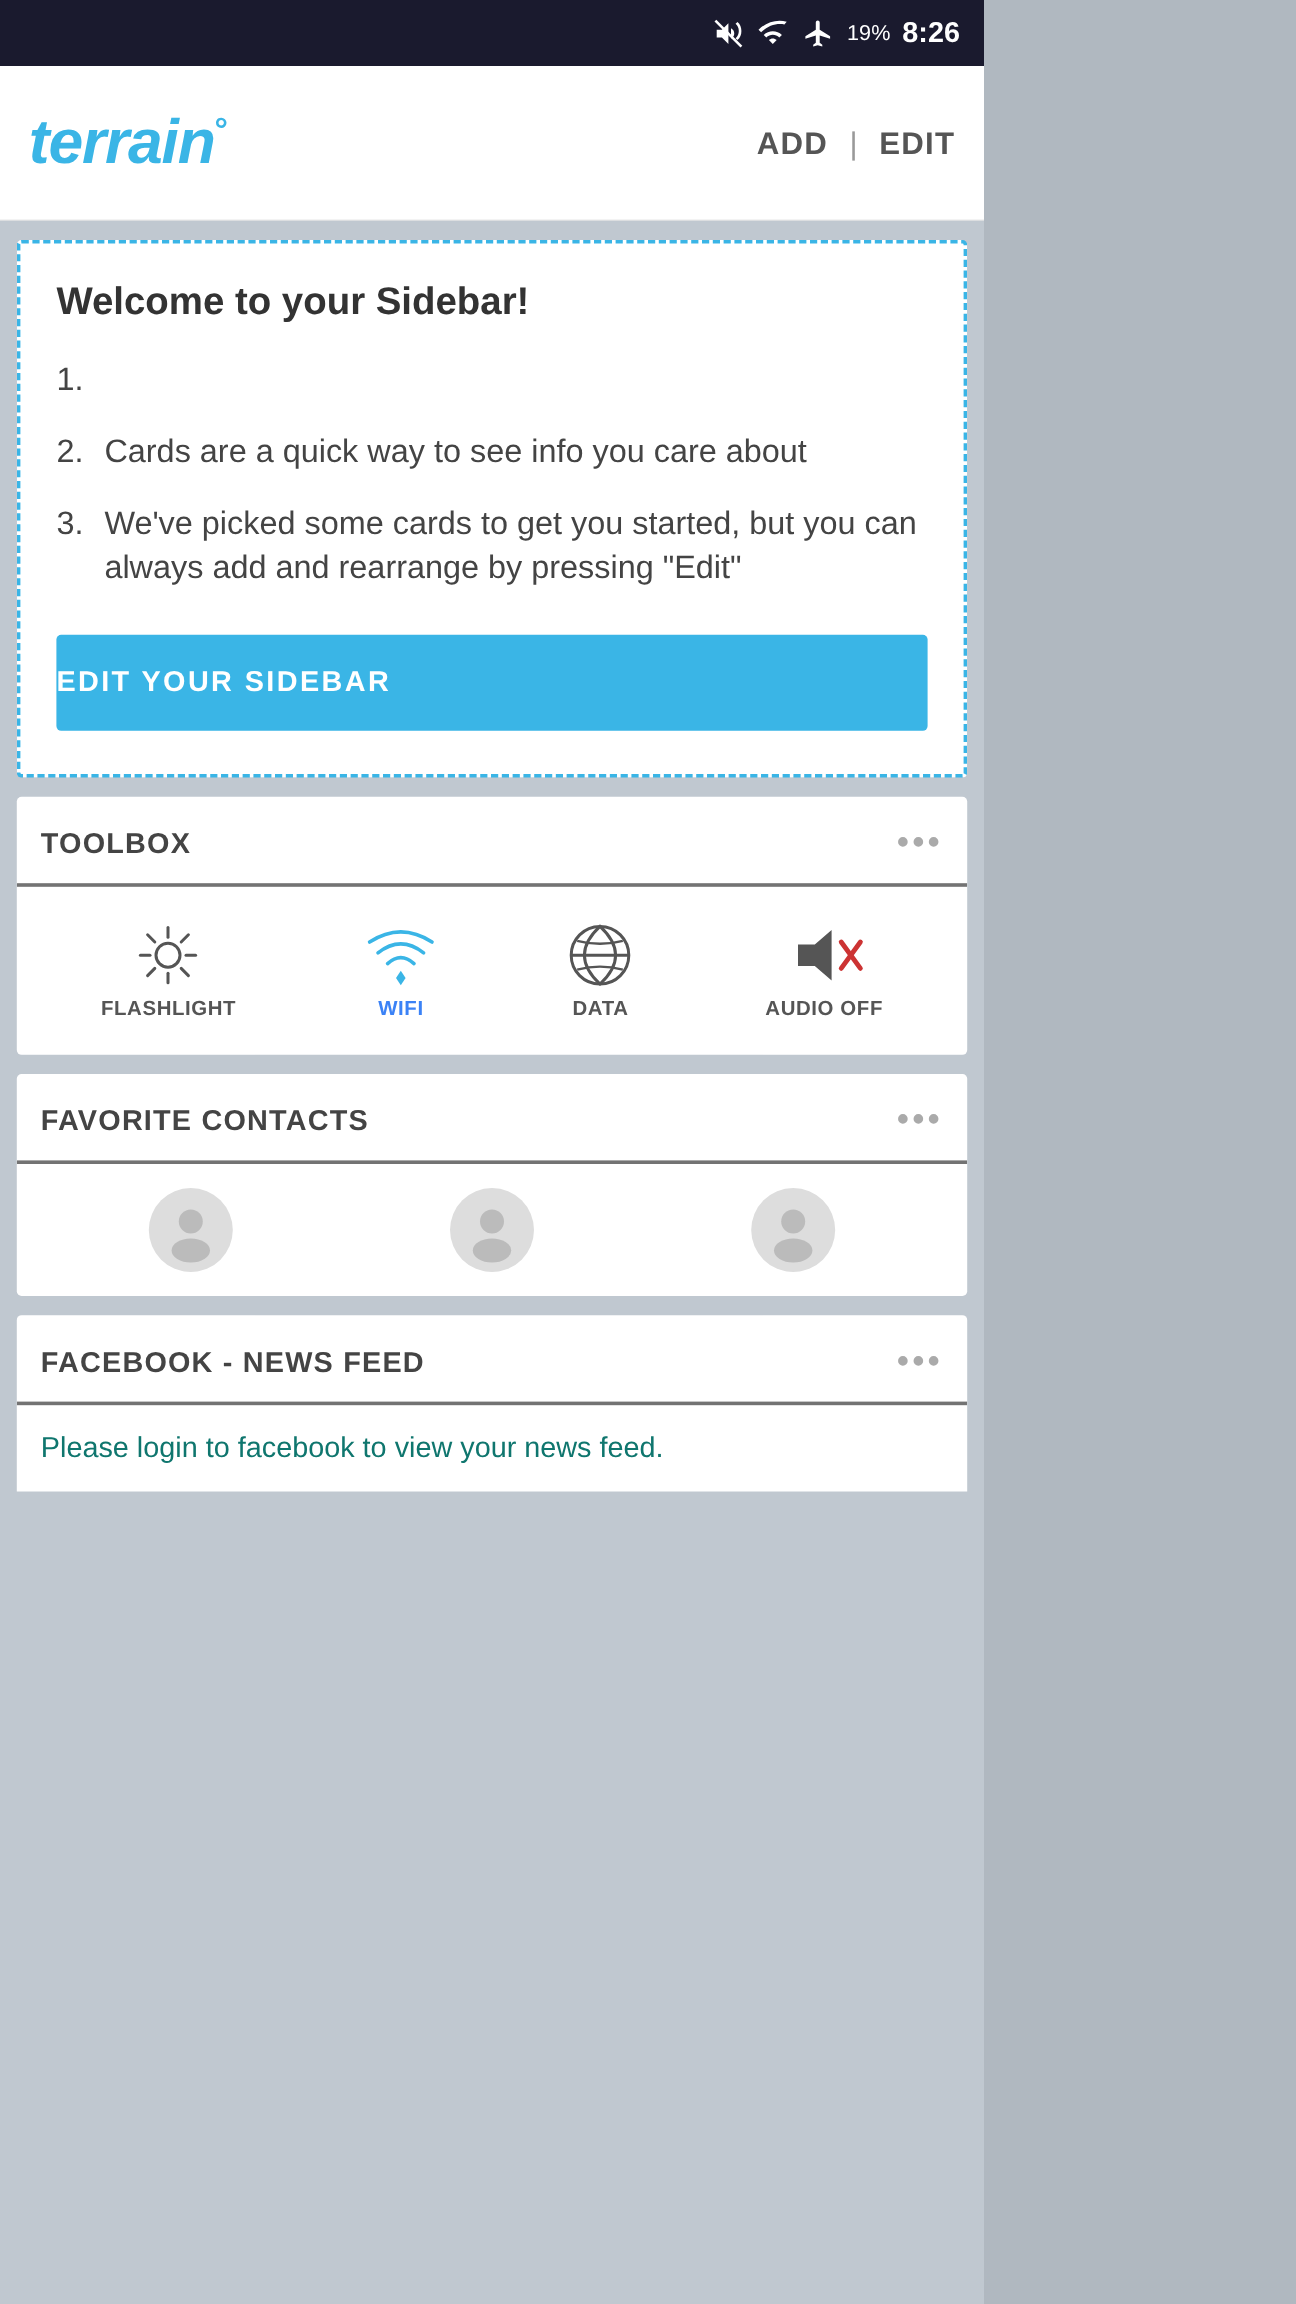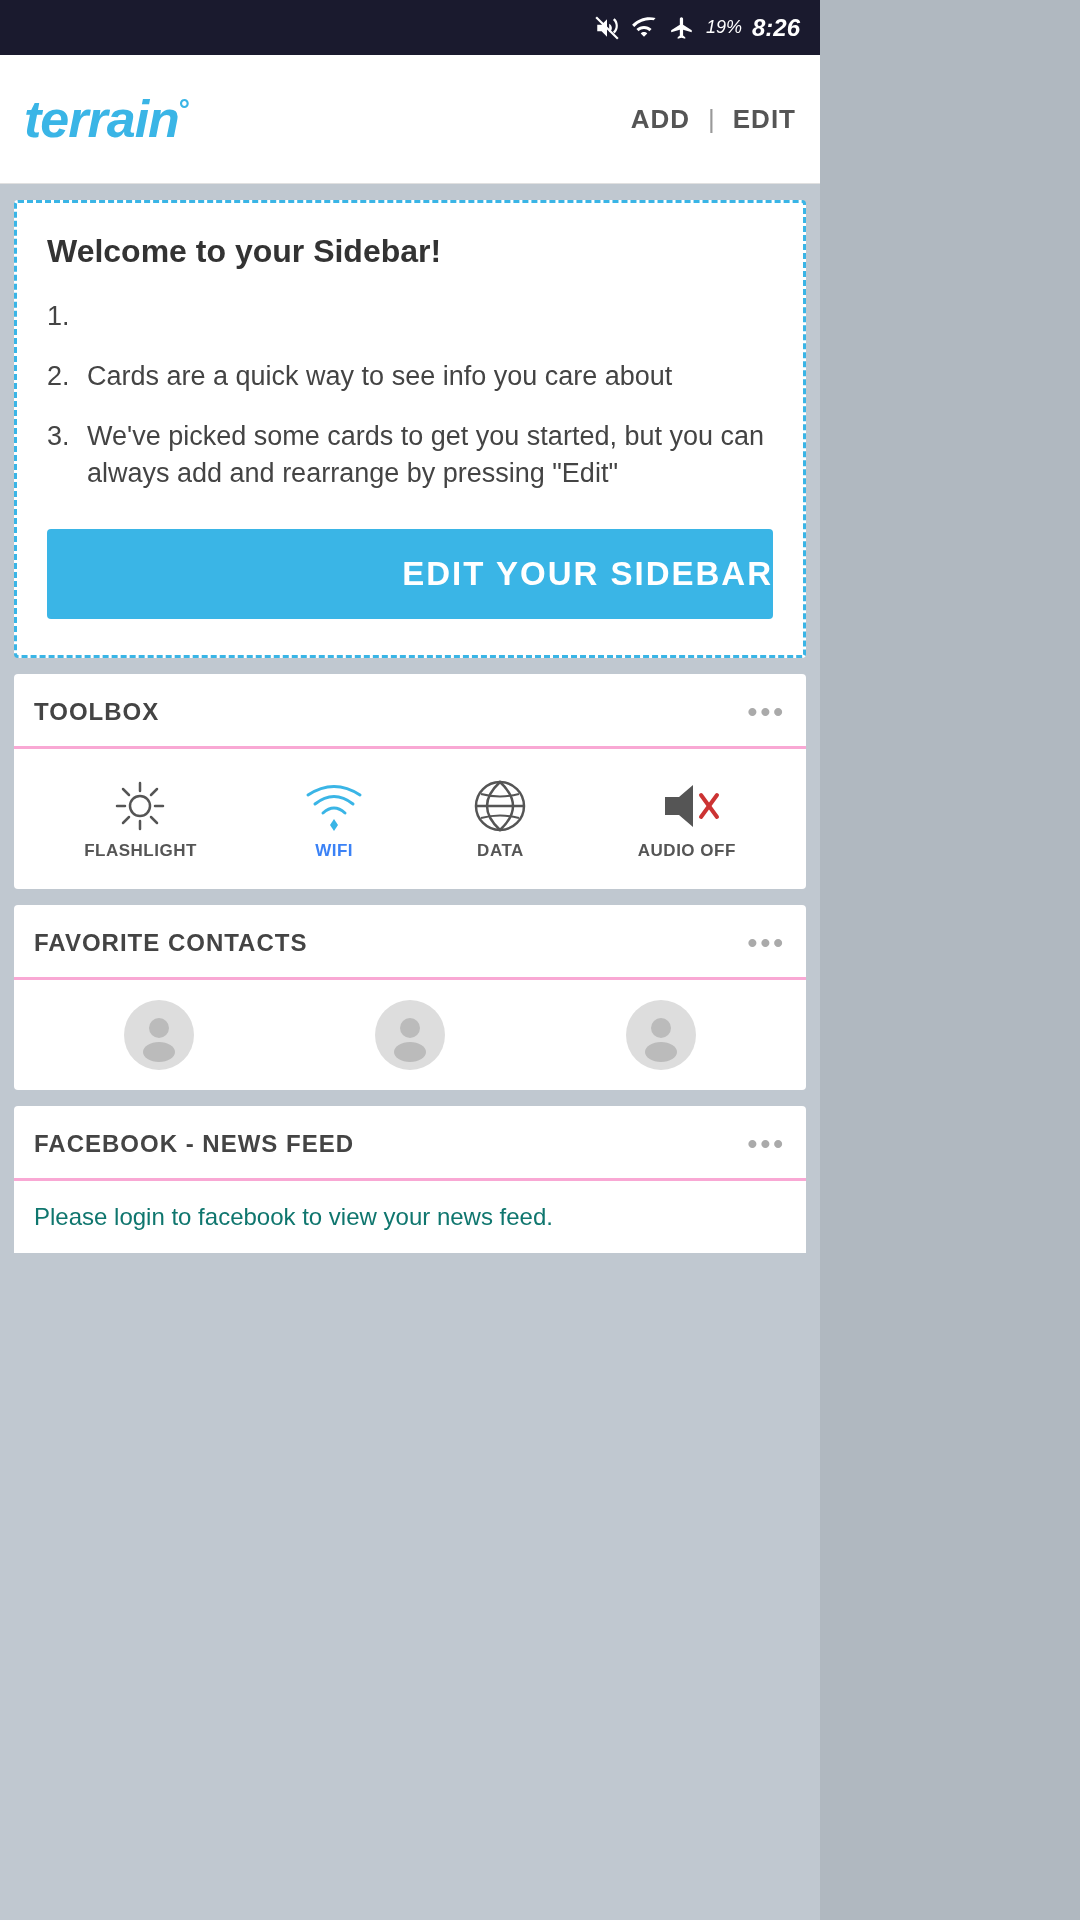--- a/index.html
+++ b/index.html
@@ -16,21 +16,20 @@
     
     .status-bar {
       width: 100%;
       height: 55px;
       background: #1a1a2e;
       display: flex;
       align-items: center;
       justify-content: flex-end;
       padding-right: 20px;
       gap: 12px;
-      font-style: italic;
     }
     .status-bar-icons {
       display: flex;
       align-items: center;
       gap: 10px;      
       color: white;
       font-size: 18px;
     }
     .status-time {
       color: white;
@@ -121,43 +120,43 @@
     .welcome-list li .num {
       min-width: 40px;
       font-weight: normal;
       color: #444;
     }
     .edit-sidebar-btn {
       display: block;
       width: 100%;
       background: #3ab5e6;
       color: white;
-      font-size: 33px;
+      font-size: 24px;
       font-weight: bold;
       letter-spacing: 2px;
       border: none;
       border-radius: 4px;
       padding: 26px 0;
-      text-align: right;
+      text-align: left;
       cursor: pointer;
     }
 
     
     .section-card {
       background: white;
       border-radius: 4px;
       margin-bottom: 16px;
       overflow: hidden;
     }
     .section-header {
       display: flex;
-      align-items: center;
+      align-items: flex-end;
       justify-content: space-between;
       padding: 22px 20px 18px 20px;
-      border-bottom: 3px solid #f9a8d4;
+      border-bottom: 3px solid #737373;
     }
     .section-title {
       font-size: 24px;
       font-weight: bold;
       color: #444;
       letter-spacing: 1px;
     }
     .dots-menu {
       font-size: 28px;
       color: #aaa;

